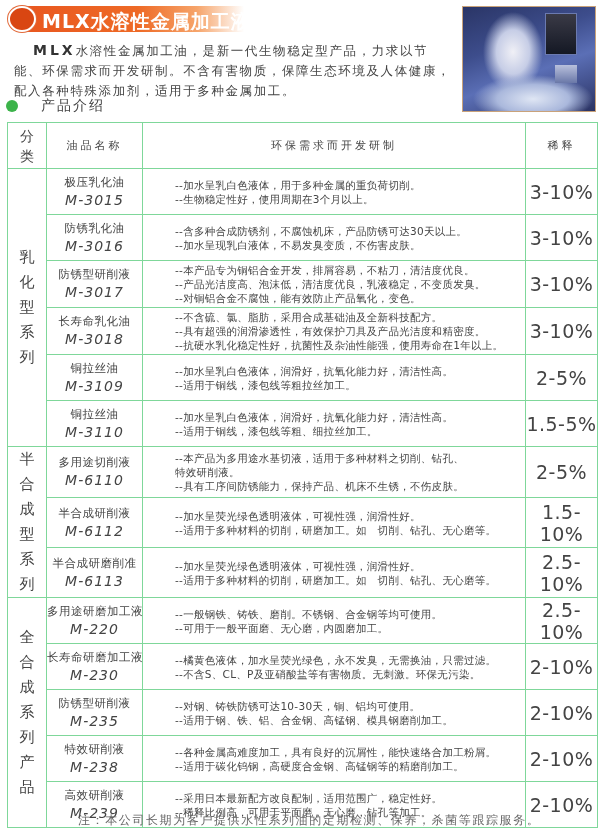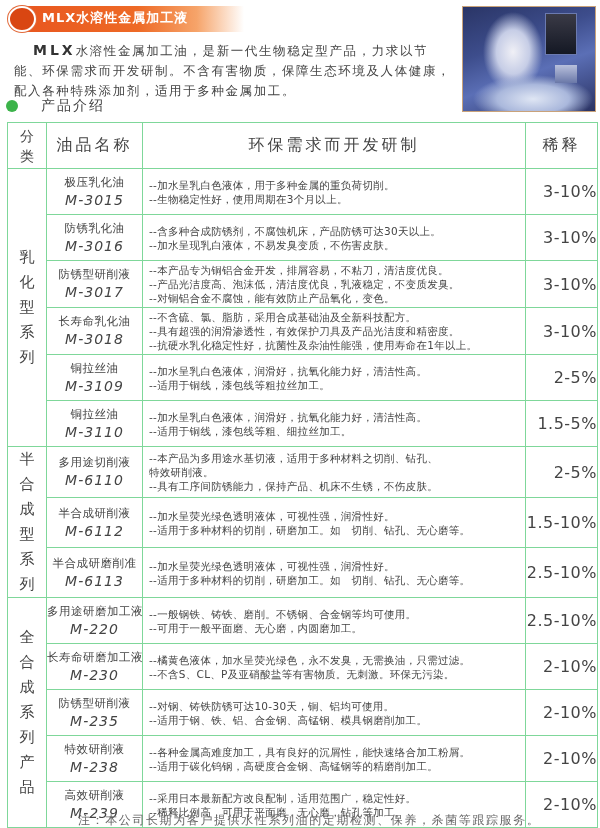--- a/index.html
+++ b/index.html
@@ -10,21 +10,21 @@
     position: absolute; left: 8px; top: 6px; width: 236px; height: 26px;
     background: linear-gradient(to right, #e8541e 0%, #ee6a26 55%, #f6a46a 80%, rgba(255,255,255,0) 100%);
     border-radius: 13px 0 0 13px;
   }
   .title-dot {
     position: absolute; left: 8px; top: 6px; width: 28px; height: 26px;
     border-radius: 50%; background: #d94612; border: 2px solid #ffffff;
     box-shadow: 0 0 0 1px #e26a3a;
   }
   .title-text {
-    position: absolute; left: 42px; top: 9px; font-size: 13px; font-weight: bold;
+    position: absolute; left: 42px; top: 9px; font-size: 19px; font-weight: bold;
     color: #ffffff; letter-spacing: 1px; white-space: nowrap;
   }
 
   .intro {
     position: absolute; left: 14px; top: 40px; width: 440px;
     font-size: 12.5px; line-height: 20px; letter-spacing: 1.6px; color: #444;
   }
   .intro .brand { font-weight: bold; font-size: 14px; letter-spacing: 3px; margin-left: 19px; color: #333; }
 
   .photo {
@@ -53,30 +53,30 @@
     border-collapse: collapse; table-layout: fixed;
   }
   table.products td, table.products th {
     border: 1.5px solid #7fd79a; font-weight: normal; color: #444; vertical-align: middle;
   }
   col.c-cat { width: 39px; }
   col.c-name { width: 96px; }
   col.c-feat { width: 383px; }
   col.c-dil { width: 72px; }
 
-  th { font-size: 16px; letter-spacing: 3px; height: 46px; }
+  th { font-size: 11px; letter-spacing: 3px; height: 46px; }
   th.cat { font-size: 14px; line-height: 20px; letter-spacing: 0; }
   td.cat { text-align: center; font-size: 15px; line-height: 25px; }
   td.cat span { display: block; }
   td.name { text-align: center; padding: 2px 0; }
   td.name .nm { display: block; font-size: 11.5px; line-height: 17px; letter-spacing: 0.5px; white-space: nowrap; }
   td.name .code { display: block; font-size: 14px; line-height: 19px; letter-spacing: 1px; font-family: "DejaVu Sans", sans-serif; font-style: italic; }
   td.feat { padding: 2px 6px; font-size: 10.5px; line-height: 14px; letter-spacing: 0.3px; }
-  td.feat .line { display: block; white-space: nowrap; }
-  td.dil { text-align: right; font-size: 16px; letter-spacing: 0.5px; }
+  td.feat .line { display: block; white-space: nowrap; margin-left: 26px; }
+  td.dil { text-align: center; font-size: 19px; letter-spacing: 0.5px; }
 
   tr.r { height: 46px; }
 
   .note {
     position: absolute; left: 50px; top: 812px; font-size: 12px; letter-spacing: 1.6px; color: #666; margin-left: 28px;
   }
 </style>
 </head>
 <body>
 

